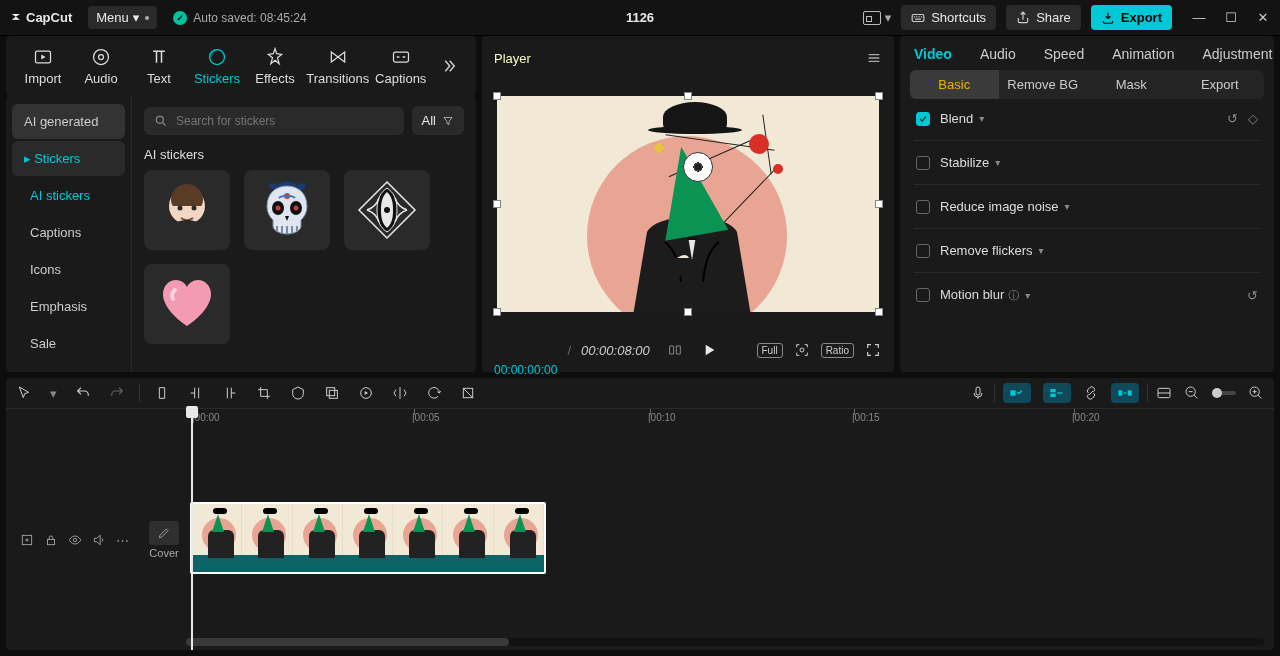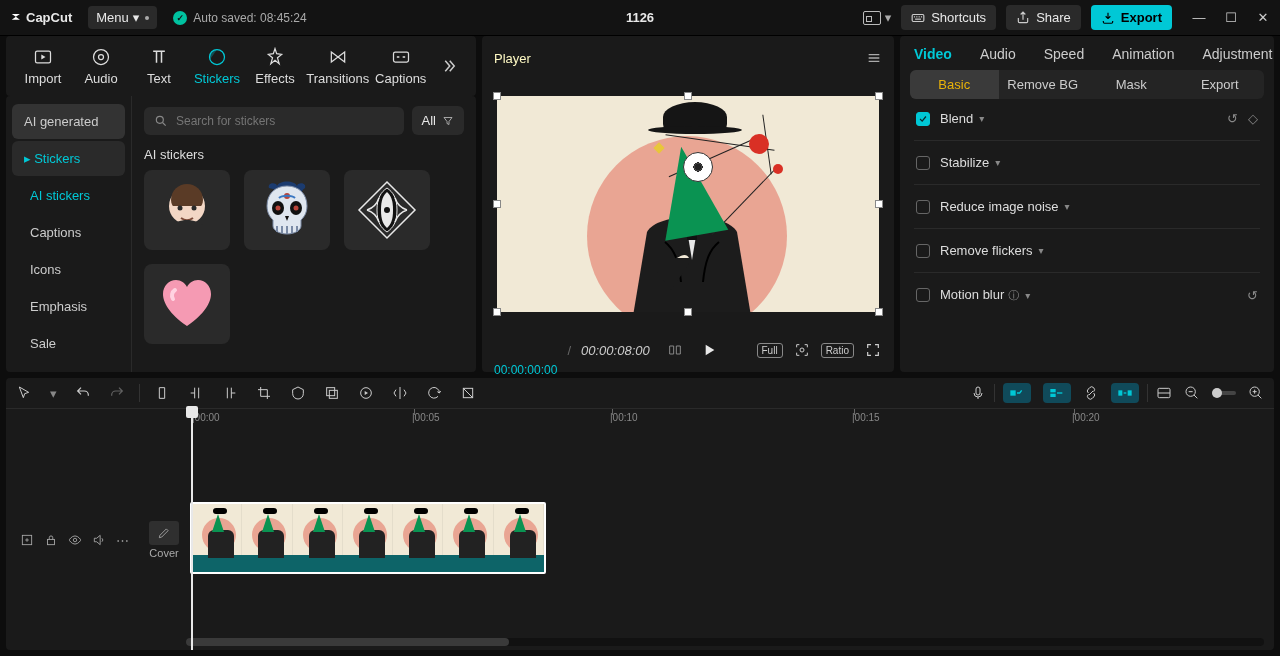--- a/index.html
+++ b/index.html
@@ -623,21 +623,21 @@
           <path d="M7 10h6M10 7v6M15 15l5 5" stroke="#ccc" stroke-width="1.5"></path>
         </svg>
       </div>
   </div>
 </div>
 
 <div class="tl-ruler">
   <div class="ruler-inner">
     <div class="tick" style="left:6px;">|<span>00:00</span></div>
     <div class="tick" style="left:226px;">|<span>00:05</span></div>
-    <div class="tick" style="left:424px;">|<span>00:10</span></div>
+    <div class="tick" style="left:462px;">|<span>00:10</span></div>
     <div class="tick" style="left:666px;">|<span>00:15</span></div>
     <div class="tick" style="left:886px;">|<span>00:20</span></div>
   </div>
 </div>
 
 <div class="tl-body">
   <div class="tl-left-ctrls">
     <span class="tl-ico">
         <svg width="14" height="14" viewBox="0 0 24 24">
           <rect x="4" y="4" width="16" height="16" stroke="#aaa" stroke-width="1.5" fill="none"></rect>

